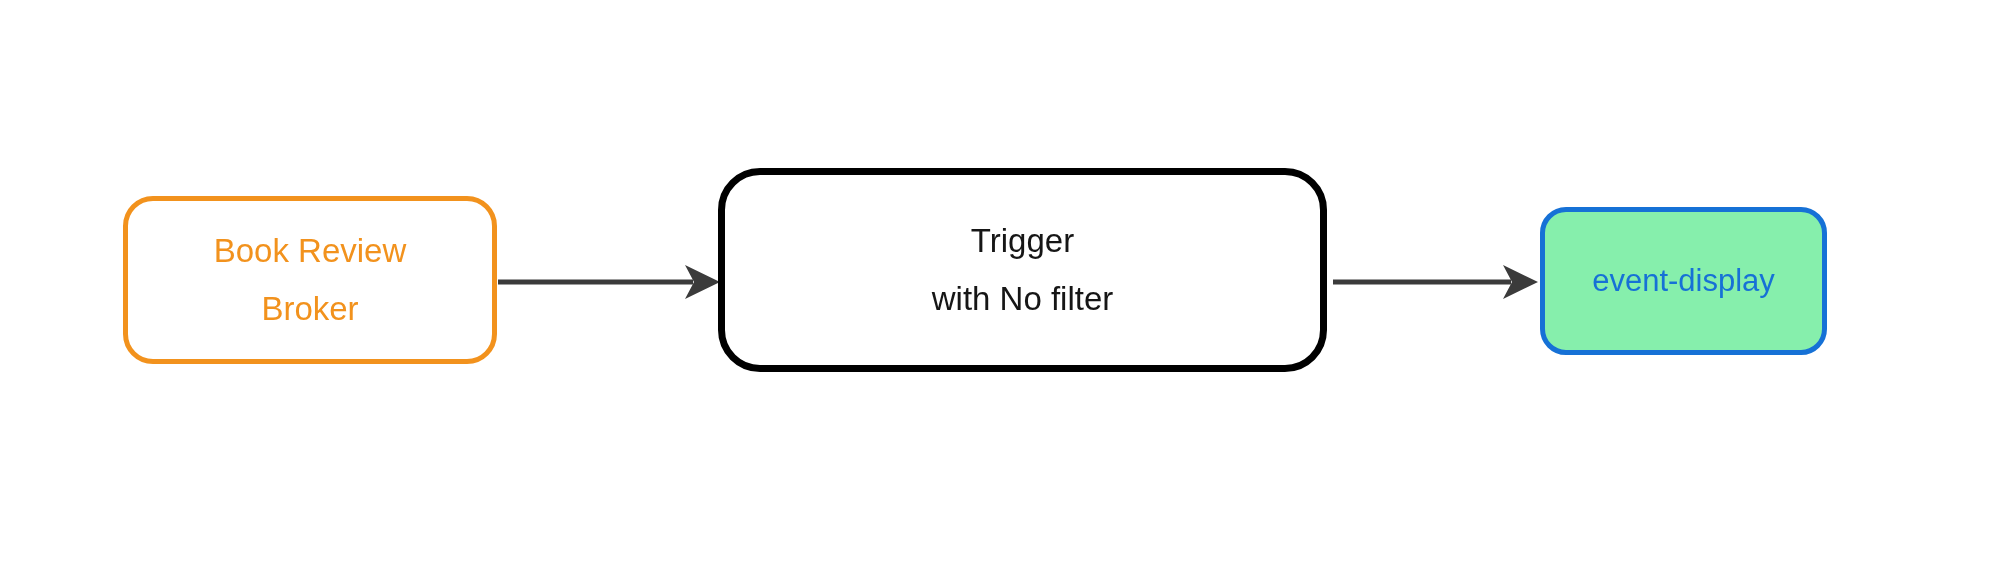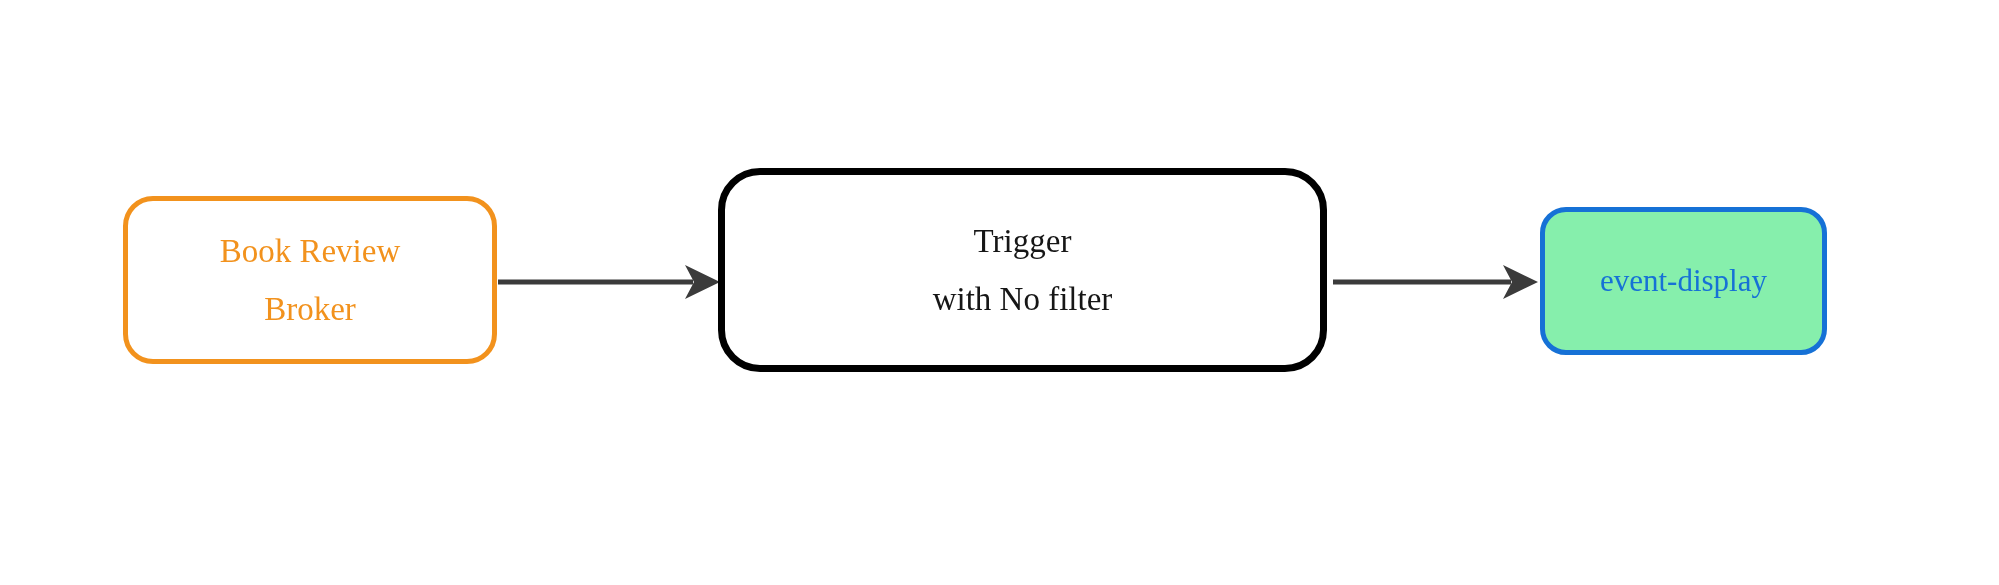--- a/index.html
+++ b/index.html
@@ -5,21 +5,21 @@
   html, body {
     margin: 0;
     padding: 0;
   }
   .canvas {
     position: relative;
     width: 1999px;
     height: 585px;
     background: #ffffff;
     overflow: hidden;
-    font-family: Liberation Serif, serif;
+    font-family: Liberation Sans, sans-serif;
   }
   .node {
     position: absolute;
     box-sizing: border-box;
     display: flex;
     align-items: center;
     justify-content: center;
     text-align: center;
     background: #ffffff;
     border-style: solid;

